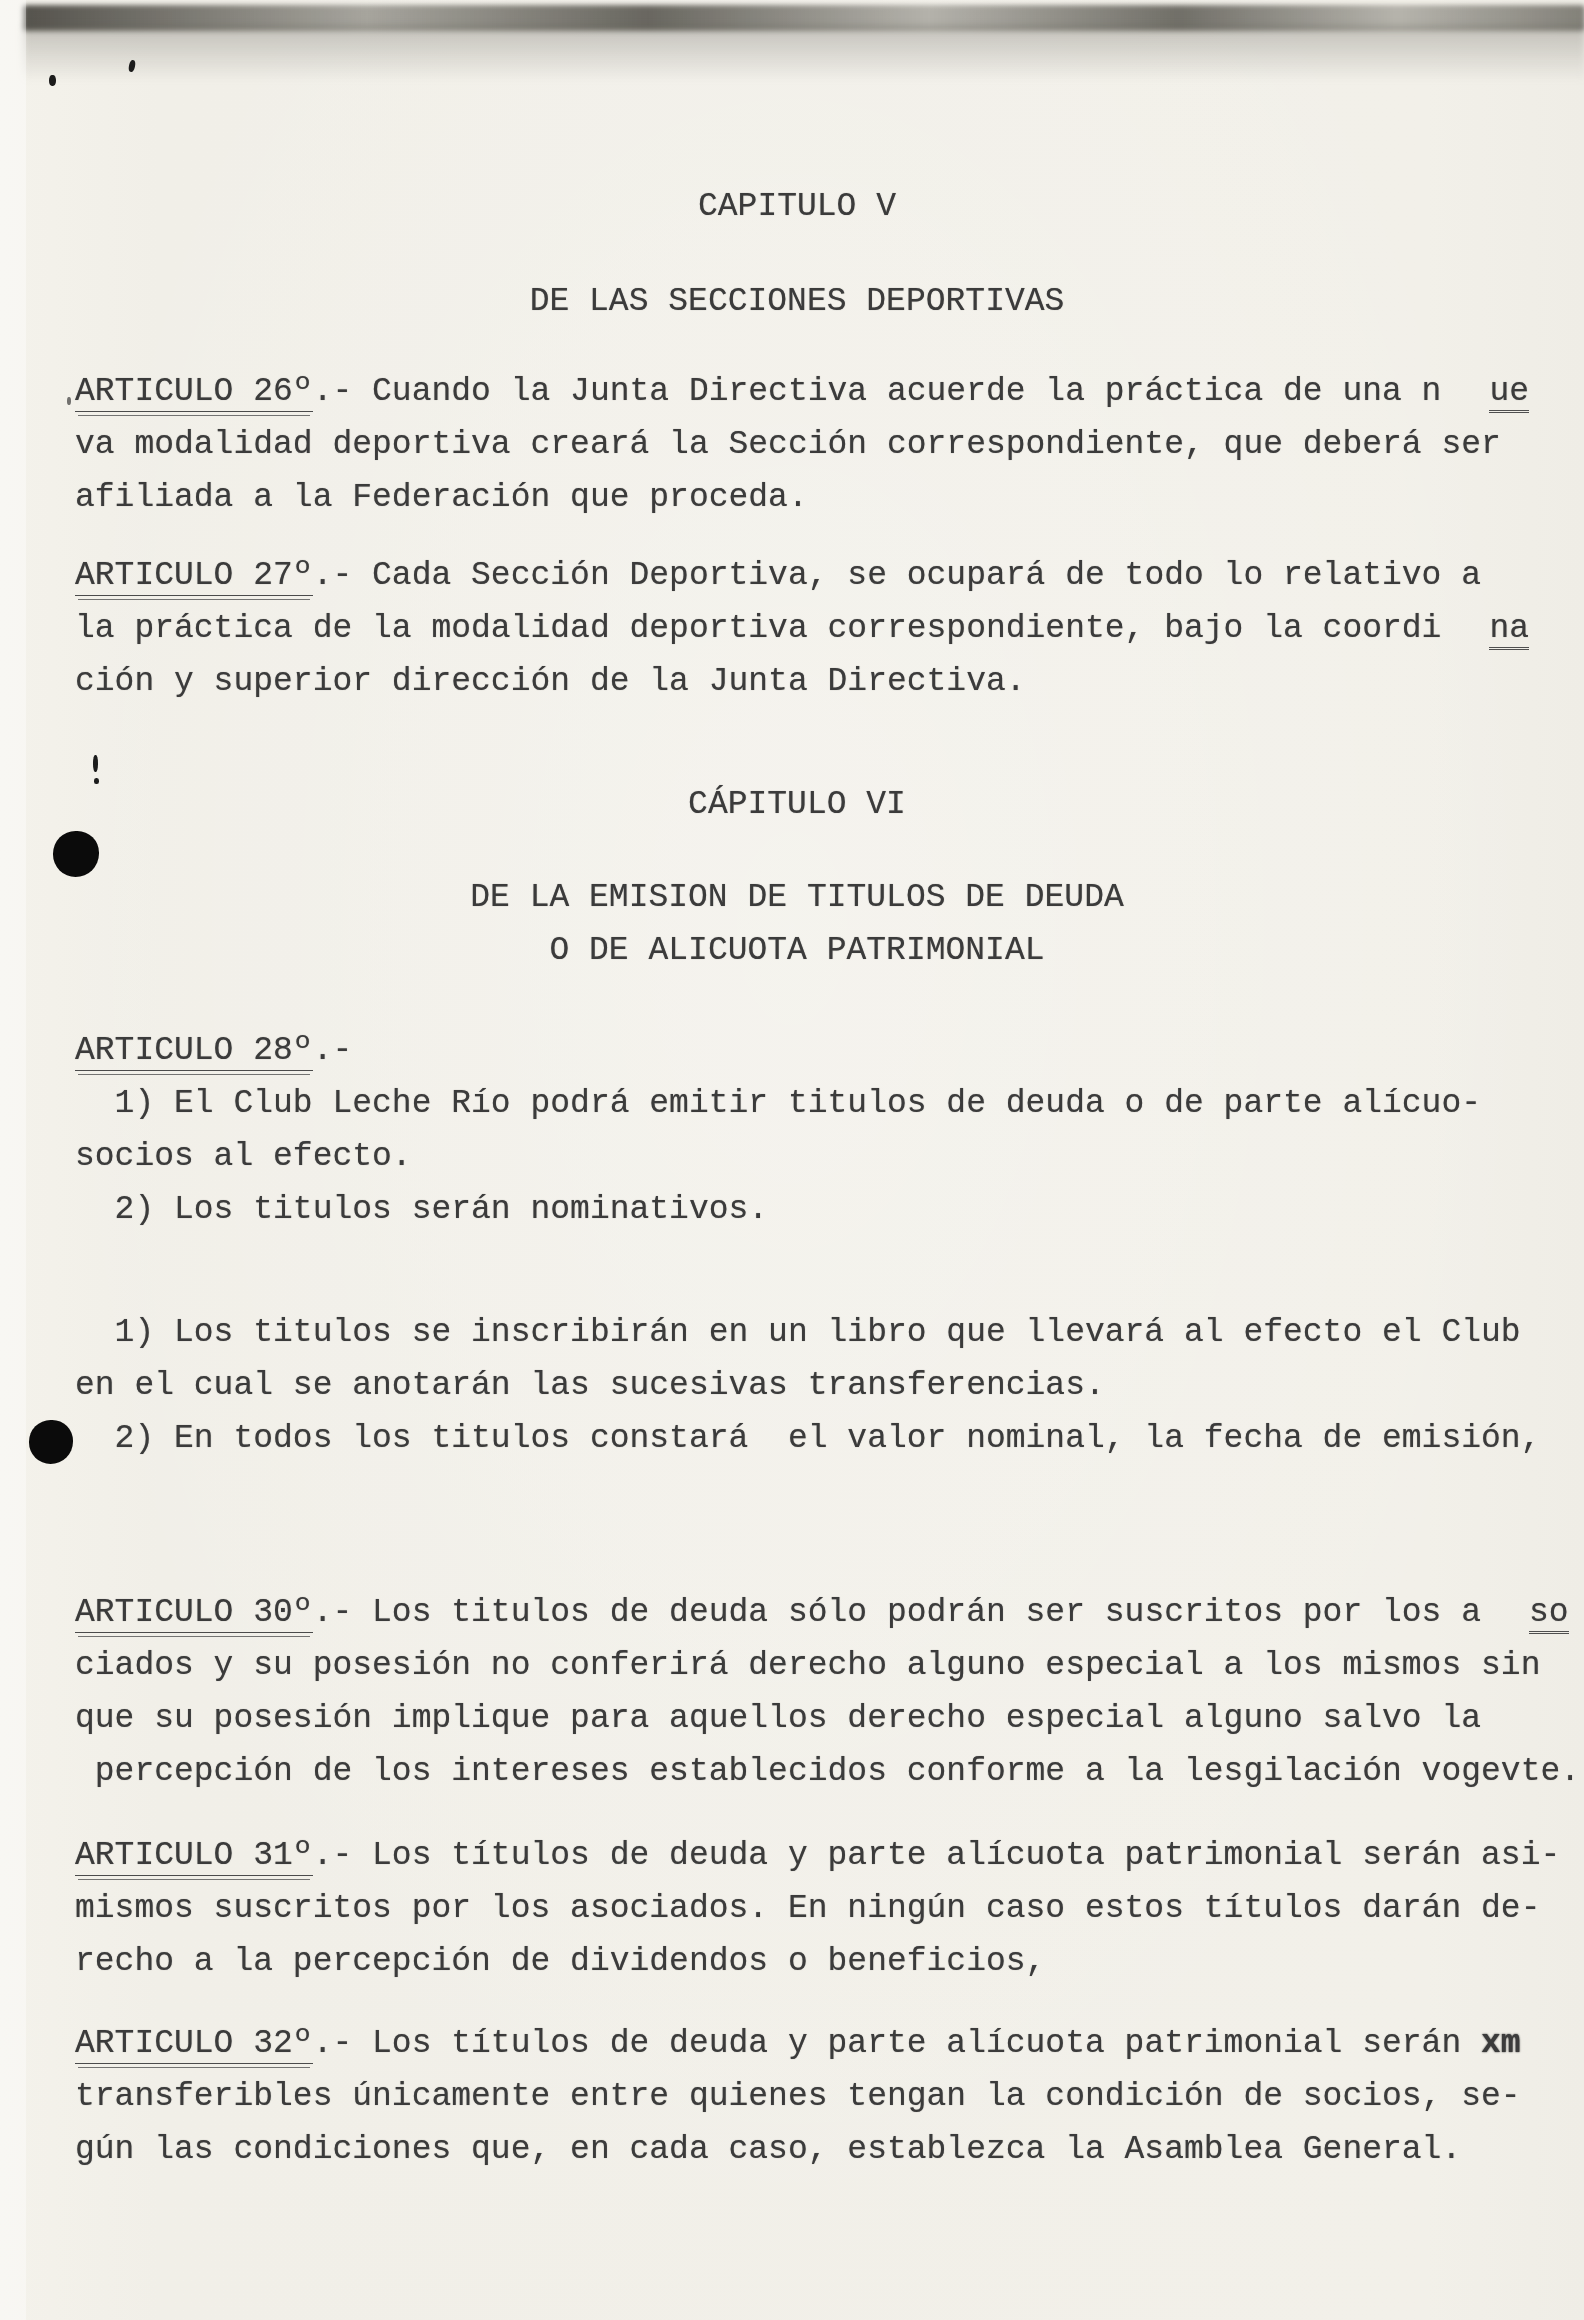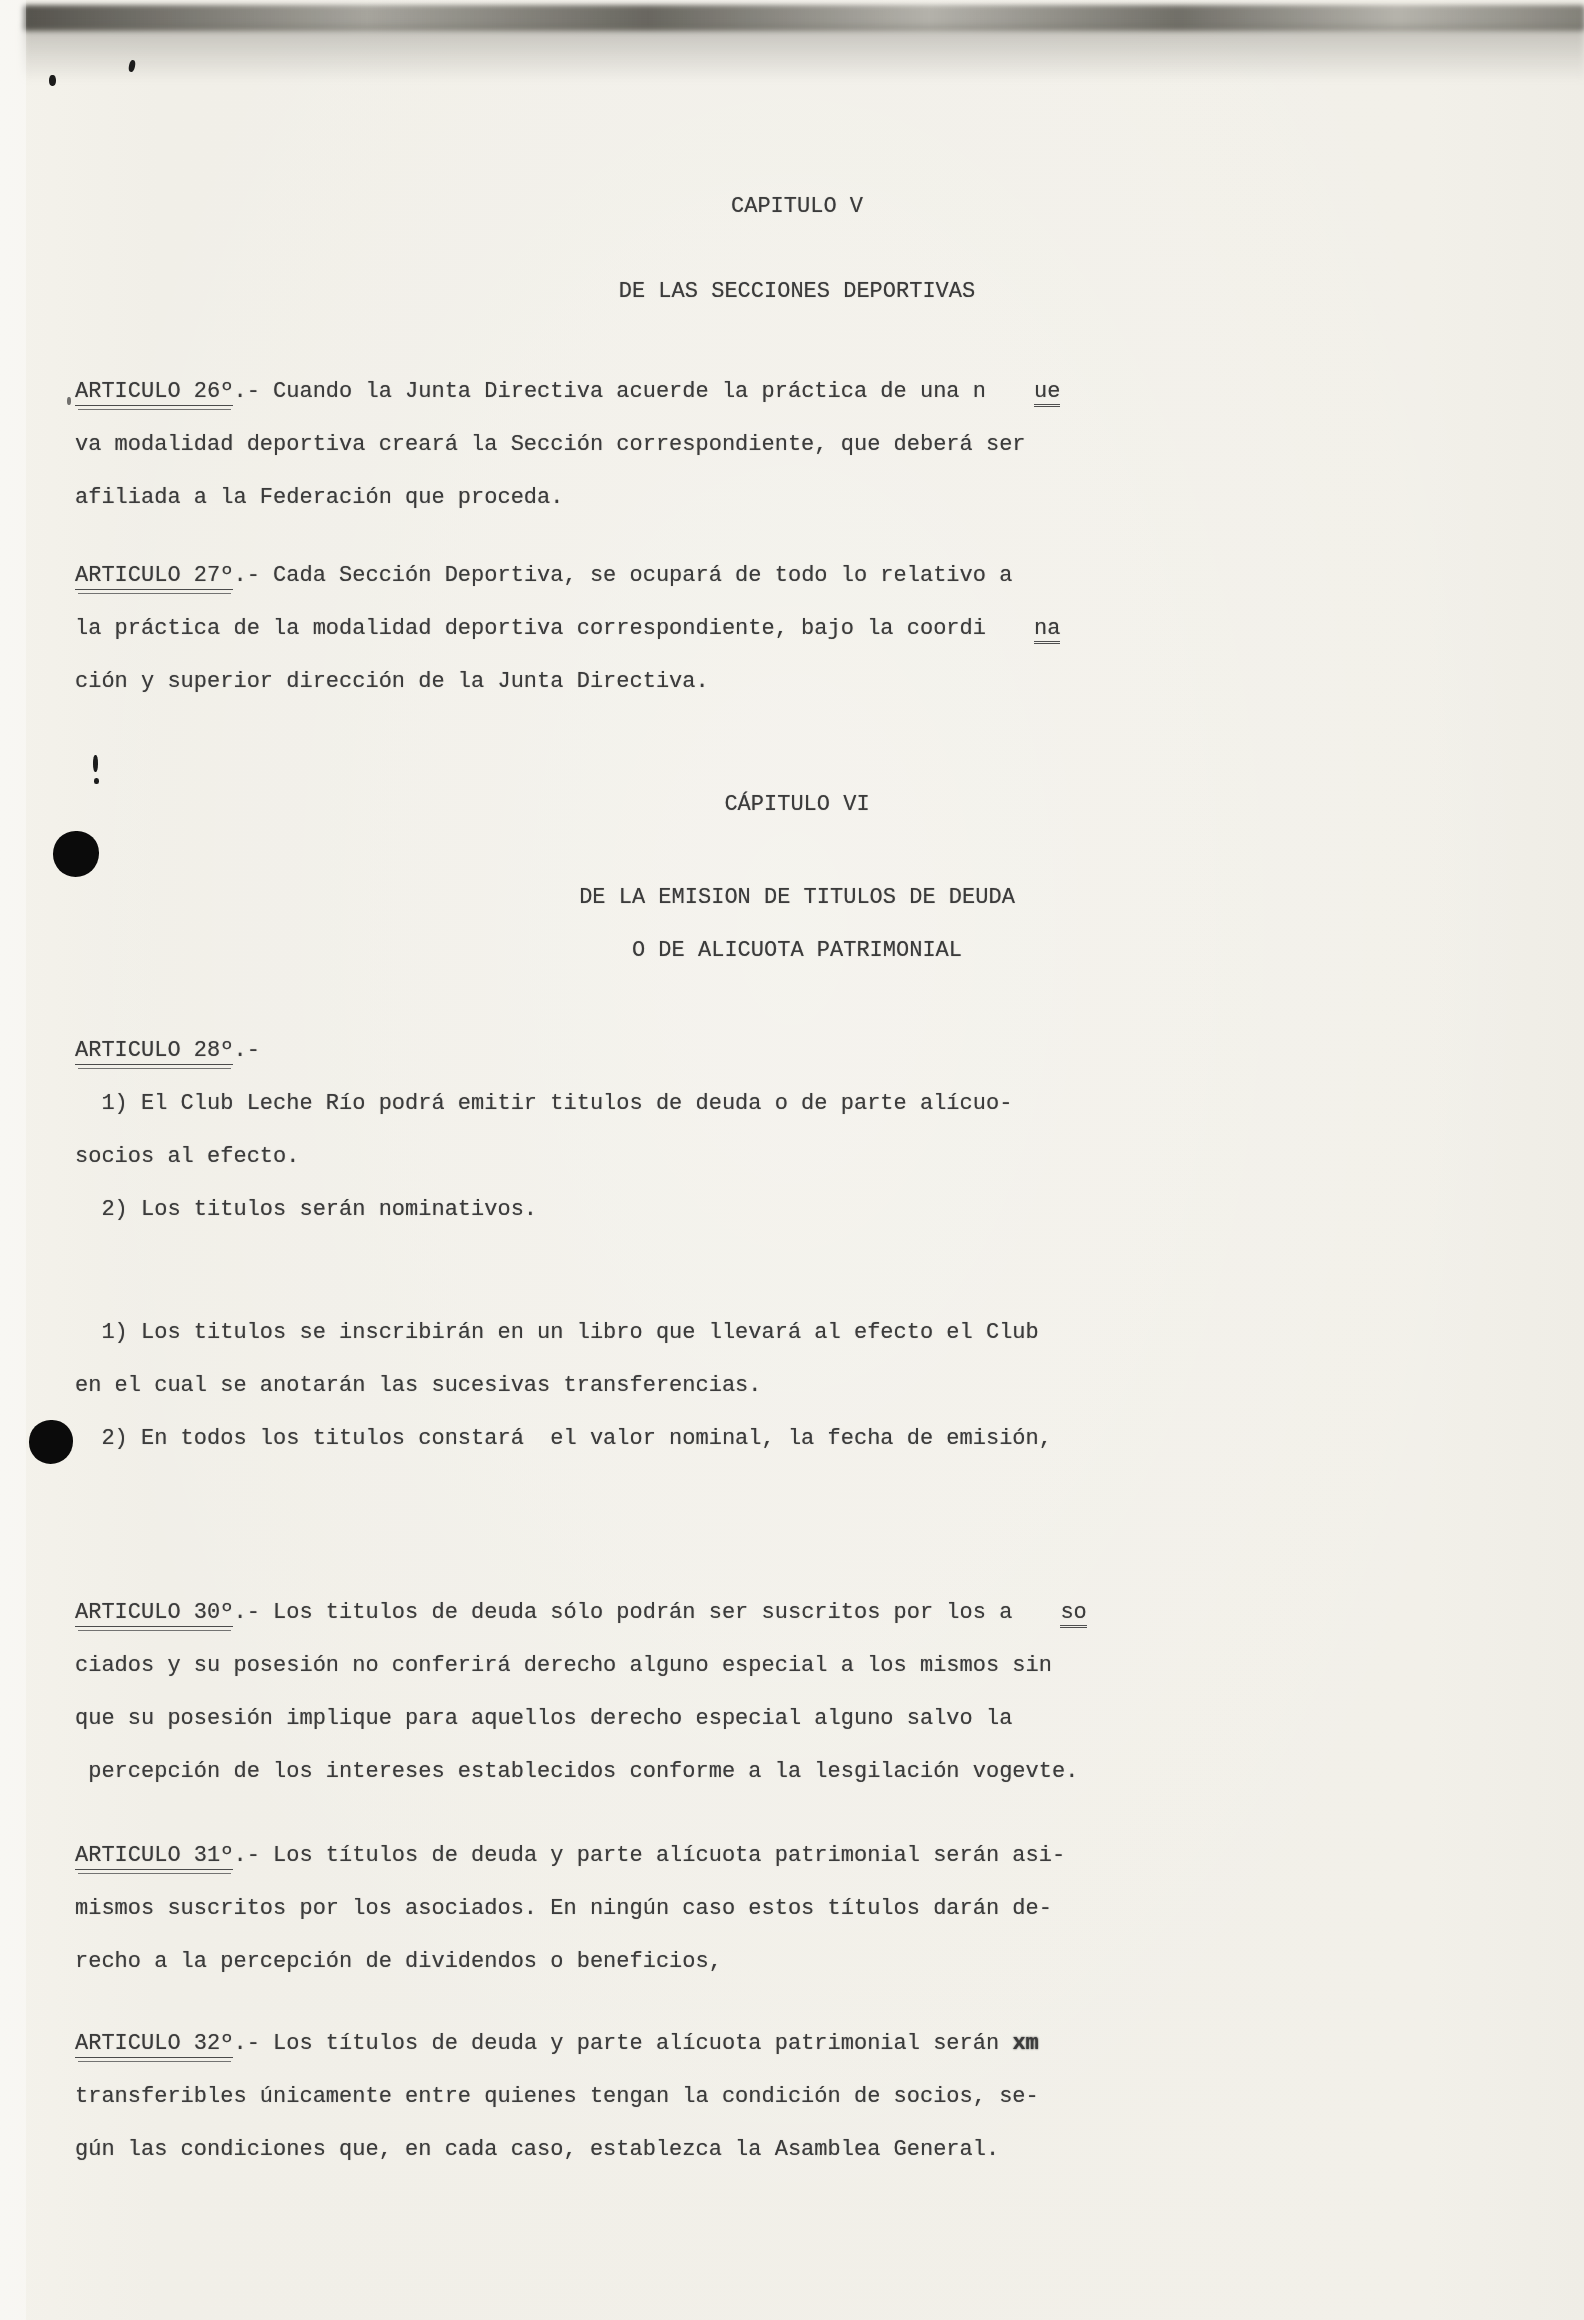--- a/index.html
+++ b/index.html
@@ -10,21 +10,21 @@
       radial-gradient(ellipse at 50% 40%, rgba(255,255,255,0.25), rgba(0,0,0,0) 70%),
       linear-gradient(90deg, #f4f2eb 0%, #f1efe8 10%, #f2f0e9 90%, #efede6 100%),
       #f2f0e9;
     overflow:hidden;
     font-family:"Liberation Mono","DejaVu Sans Mono",monospace;
     color:#3b3b3b;
   }
   .txt{
     position:absolute;
     left:75px;
-    font-size:22px;
+    font-size:33px;
     line-height:53px;
     text-shadow:0 0 0.9px rgba(55,55,55,0.55);
   }
   .line{white-space:pre;}
   .centered{width:1444px;text-align:center;}
   .art-head{
     position:relative;
     border-bottom:1.9px solid #4b4b4b;
     padding-bottom:0.9px;
   }
@@ -78,21 +78,21 @@
   <div class="hole hole-1"></div>
   <div class="hole hole-2"></div>
   <div class="speck speck-a"></div>
   <div class="speck speck-b"></div>
   <div class="speck speck-c"></div>
   <div class="speck speck-c2"></div>
   <div class="speck speck-d"></div>
 
   <div class="txt centered" style="top:180px">CAPITULO V</div>
 
-  <div class="txt centered" style="top:265px">DE LAS SECCIONES DEPORTIVAS</div>
+  <div class="txt centered" style="top:275px">DE LAS SECCIONES DEPORTIVAS</div>
 
   <div class="txt" style="top:365px">
     <div class="line"><span class="art-head">ARTICULO 26º</span><span>.- Cuando la Junta Directiva acuerde la práctica de una n</span><span class="uend">ue</span></div>
     <div class="line">va modalidad deportiva creará la Sección correspondiente, que deberá ser</div>
     <div class="line">afiliada a la Federación que proceda.</div>
   </div>
 
   <div class="txt" style="top:549px">
     <div class="line"><span class="art-head">ARTICULO 27º</span><span>.- Cada Sección Deportiva, se ocupará de todo lo relativo a</span></div>
     <div class="line"><span>la práctica de la modalidad deportiva correspondiente, bajo la coordi</span><span class="uend">na</span></div>

